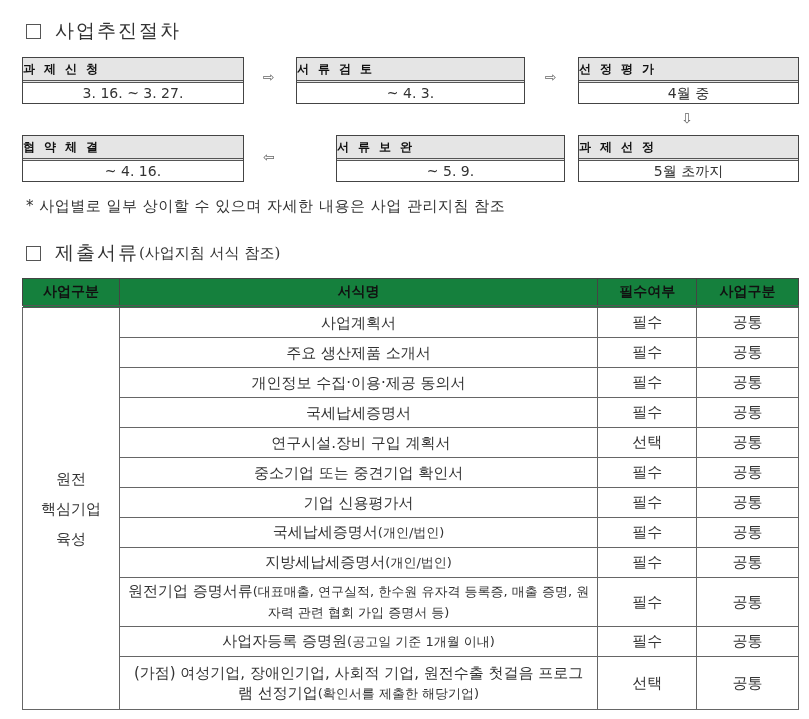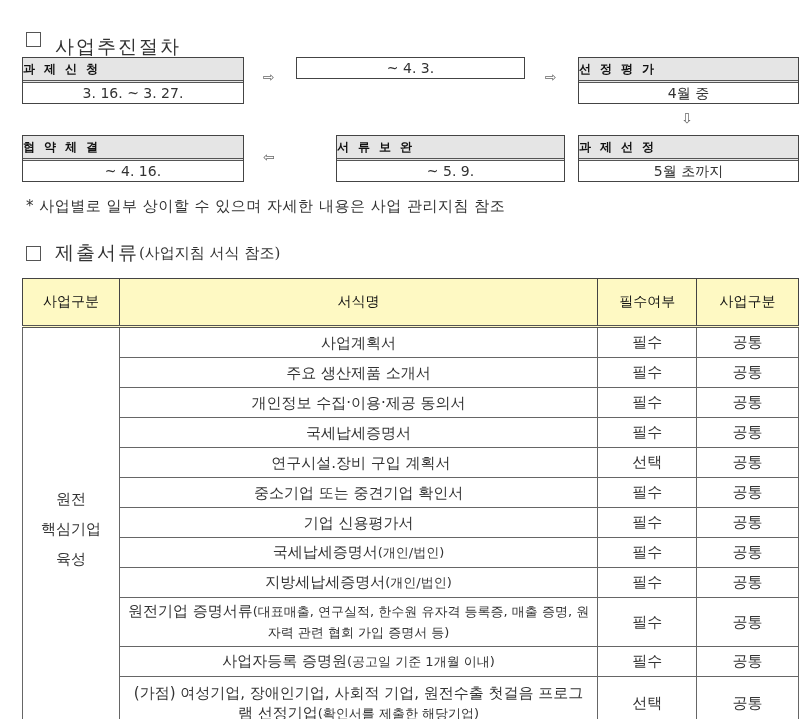--- a/index.html
+++ b/index.html
@@ -10,45 +10,46 @@
   .checkbox { width:15px; height:15px; border:1.5px solid #555; margin-right:14px; box-sizing:border-box; }
   .section-title .sub { font-size:15px; }
   .flow-box { position:absolute; border:1.5px solid #444; box-sizing:border-box; background:#fff; }
   .flow-head { height:22px; background:#e5e5e5; border-bottom:3px double #555;
                text-align:left; font-weight:bold; font-size:12px; line-height:22px; letter-spacing:9px; color:#111; }
   .flow-val { height:20px; text-align:center; font-size:14px; line-height:20px; color:#333; }
   .arrow { position:absolute; font-size:14px; color:#666; line-height:14px; }
   .note { position:absolute; left:26px; top:197px; font-size:15px; color:#333; letter-spacing:0.5px; }
   table.docs { position:absolute; left:22px; top:278px; width:777px; border-collapse:collapse;
                border:1.5px solid #444; font-size:15px; color:#333; }
-  table.docs th { background:#fef9c3; height:22px; font-weight:normal; font-size:14px;
-                  border:1px solid #444; border-bottom:3px double #555; padding:12px; color:#111; }
+  table.docs th { background:#15803d; height:22px; font-weight:bold; font-size:14px;
+                  border:1px solid #444; border-bottom:3px double #555; padding:2px; color:#111; }
   table.docs td { border:1px solid #666; padding:0 8px; height:29px; }
   table.docs td.center { text-align:center; padding:0; }
   table.docs td.name { text-align:center; line-height:20px; }
   table.docs td.group { text-align:center; line-height:30px; vertical-align:middle; }
   table.docs td.tall { height:48px; }
   table.docs td.tall2 { height:52px; }
   .small { font-size:13px; }
 </style>
 </head>
 <body>
 
 <div class="section-title" style="top:18px;">
   <div class="checkbox"></div>
-  <span style="letter-spacing:2px;margin-top:16px;">사업추진절차</span>
+  <span style="letter-spacing:2px;">사업추진절차</span>
 </div>
 
 <div class="flow-box" style="left:22px; top:57px; width:222px;">
   <div class="flow-head">과제신청</div>
   <div class="flow-val">3. 16. ~ 3. 27.</div>
 </div>
 <div class="arrow" style="left:263px; top:70px;">⇨</div>
 
 <div class="flow-box" style="left:296px; top:57px; width:229px;">
+  <div class="flow-head">서류검토</div>
   <div class="flow-val">~ 4. 3.</div>
 </div>
 <div class="arrow" style="left:545px; top:70px;">⇨</div>
 
 <div class="flow-box" style="left:578px; top:57px; width:221px;">
   <div class="flow-head">선정평가</div>
   <div class="flow-val">4월 중</div>
 </div>
 <div class="arrow" style="left:681px; top:111px;">⇩</div>
 

